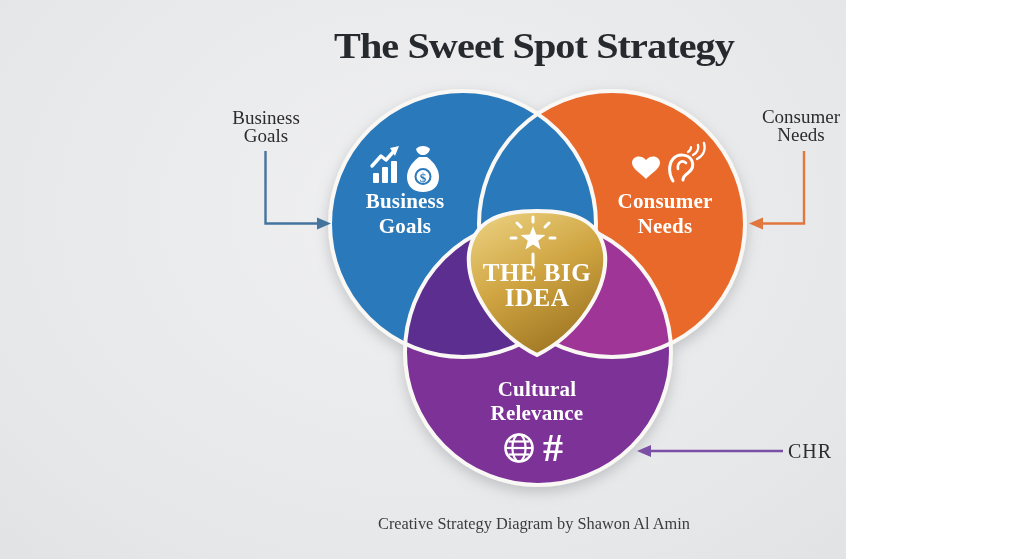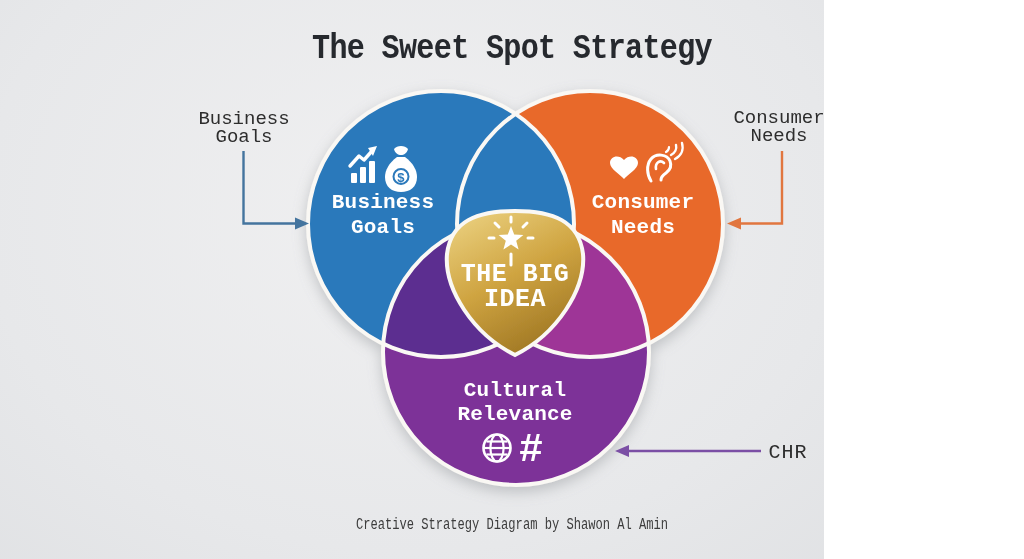--- a/index.html
+++ b/index.html
@@ -1,21 +1,22 @@
 <!DOCTYPE html>
 <html><head>
 <meta charset="utf-8">
 <style>
   html,body{margin:0;padding:0;}
   .stage{
     position:relative;
     width:824px;height:559px;
     overflow:hidden;
     background: radial-gradient(115% 135% at 50% 38%, #f0f0f1 0%, #e7e8ea 45%, #d6d8db 100%);
-    font-family:Liberation Mono, monospace;
+    font-family:Liberation Serif, serif;
+    padding-left:22px;
   }
   svg{display:block;}
   .title-text{font-size:35px;font-weight:bold;fill:#26292e;letter-spacing:-0.8px;}
   .circle-label{font-size:21px;font-weight:bold;fill:#ffffff;letter-spacing:0.2px;}
   .center-label{font-size:25px;font-weight:bold;fill:#ffffff;letter-spacing:0.5px;}
   .callout-text{font-size:19px;fill:#2d2d2d;}
   .chr-text{font-size:20px;fill:#2d2d2d;letter-spacing:1px;}
   .footer-text{font-size:16px;fill:#3c3c3c;}
   text{text-anchor:middle;}
 </style>

